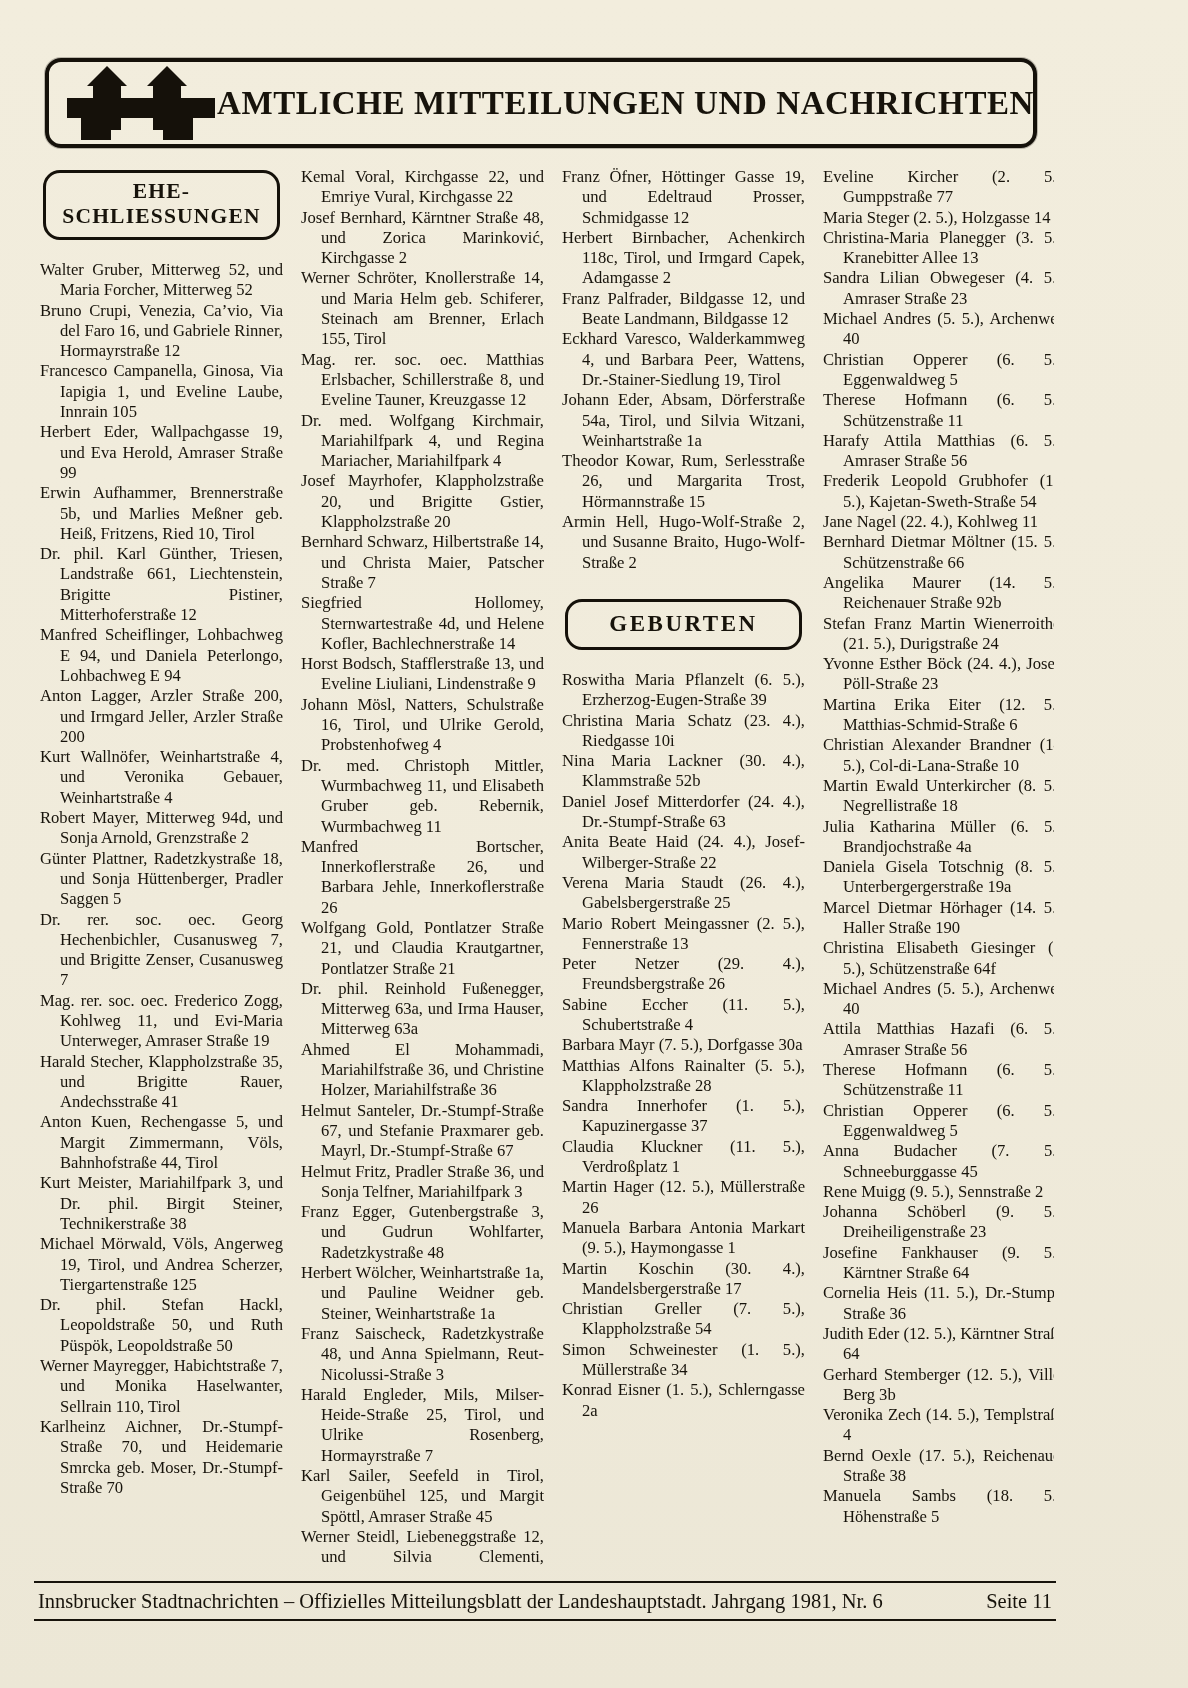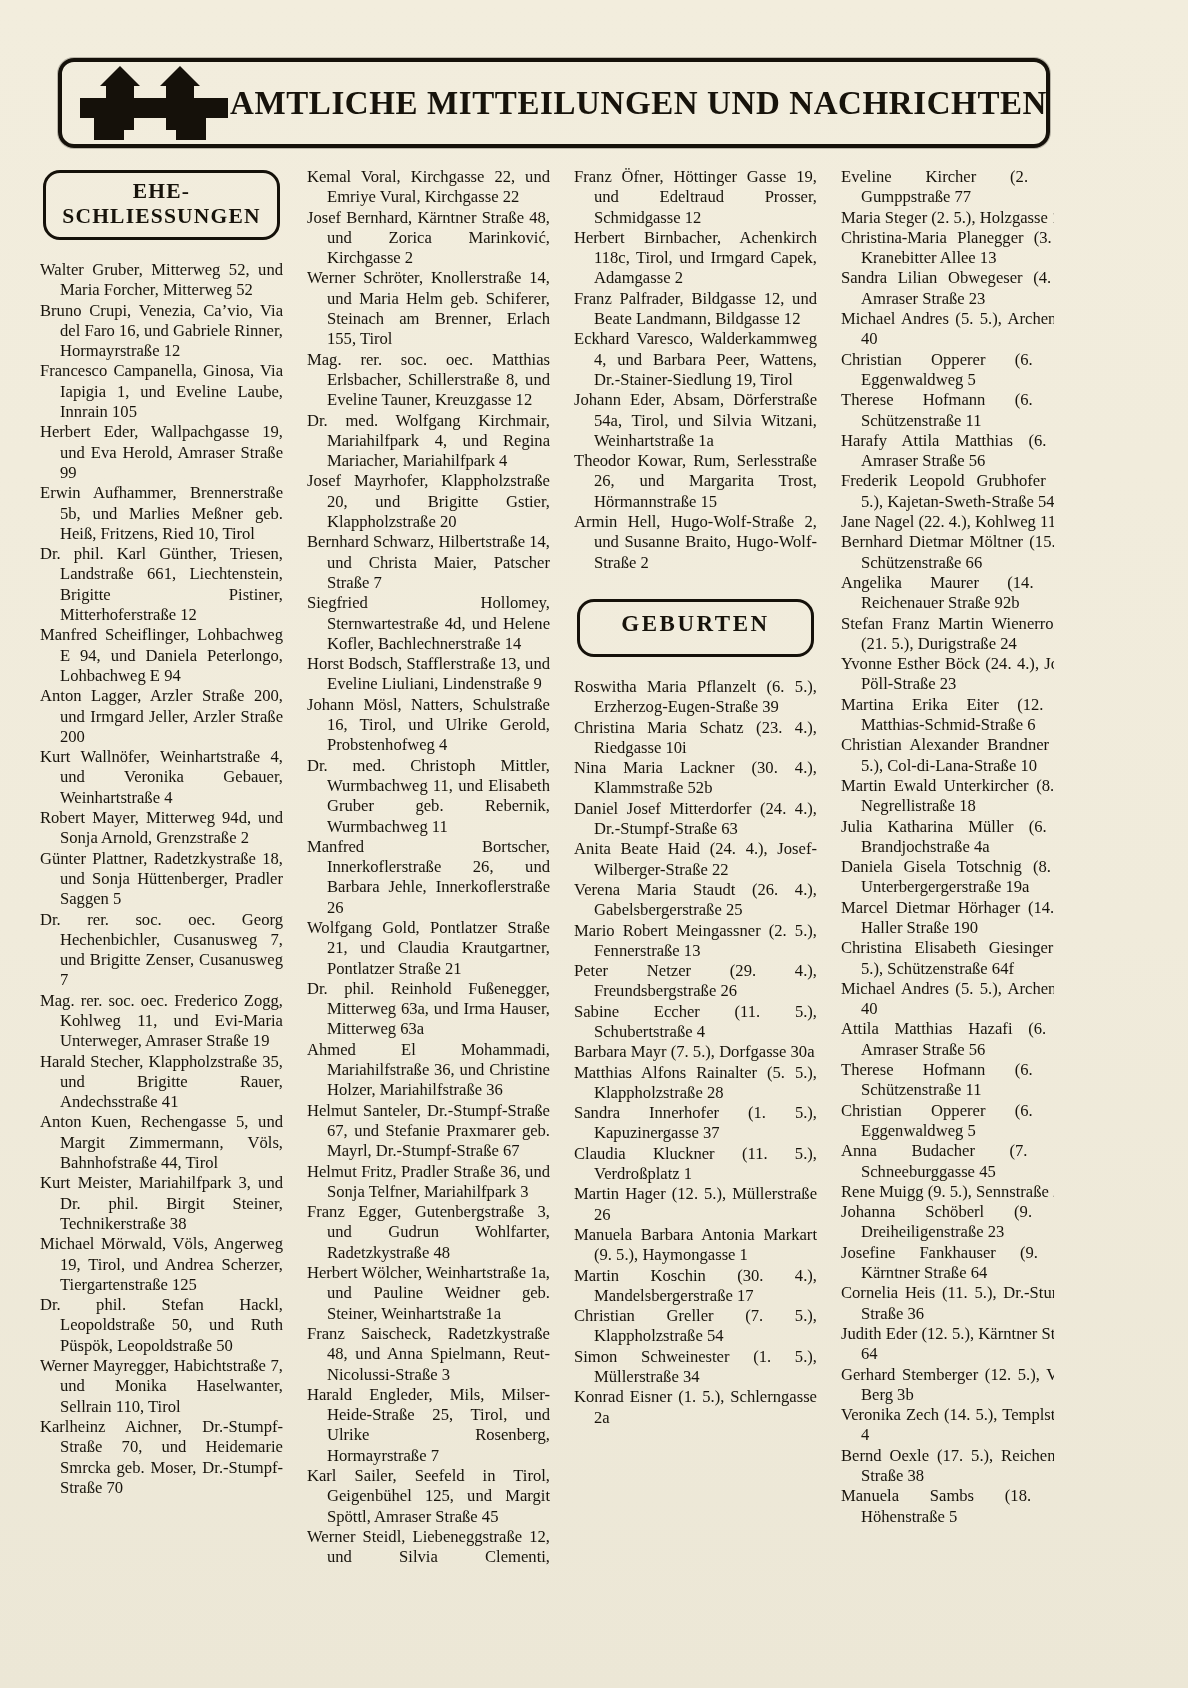--- a/index.html
+++ b/index.html
@@ -6,54 +6,54 @@
   .page{
     position:relative;
     width:1188px;height:1688px;
     background:linear-gradient(180deg,#f2eddd 0%,#f0ebdb 55%,#ece7d6 100%);
     font-family:"Liberation Serif","DejaVu Serif",serif;
     color:#17130b;
     overflow:hidden;
   }
   
   .masthead{
-    position:absolute;left:58px;top:58px;width:984px;height:82px;
+    position:absolute;left:45px;top:58px;width:984px;height:82px;
     border:4px solid #15110a;border-radius:16px;
     display:flex;align-items:center;
     box-shadow:0 0 0 1px rgba(21,17,10,.25);
   }
   .logo{flex:0 0 auto;margin-left:16px;display:flex;align-items:center;}
   .title{
     flex:1;text-align:center;
     font-size:33px;font-weight:bold;letter-spacing:.6px;
     padding-right:26px;white-space:nowrap;
   }
   
   .columns{
     position:absolute;left:40px;top:167px;width:1014px;height:1402px;
-    display:flex;gap:24px;overflow:hidden;
+    display:flex;gap:18px;overflow:hidden;
   }
   .col{flex:0 0 243px;width:243px;}
   .entry{
     margin:0;
     font-size:16.6px;line-height:20.3px;
     text-align:justify;
     text-indent:-20px;padding-left:20px;
   }
   .section-box{
     border:3.5px solid #15110a;border-radius:17px;
     text-align:center;
     padding:6px 4px 8px;
     margin:3px 3px 20px 3px;
   }
   .col .section-box:not(:first-child){margin-top:26px;}
   .section-line{
     font-weight:bold;font-size:21.5px;line-height:25px;letter-spacing:1.2px;
   }
-  .section-box.births{padding:9px 4px 18px;}
+  .section-box.births{padding:9px 4px 11px;}
   .section-box.births .section-line{font-size:23px;letter-spacing:2.5px;}
   
   .footer{position:absolute;left:34px;top:1581px;width:1022px;}
   .footer-rule{border:0;border-top:2px solid #17130b;margin:0;}
   .footer-row{
     display:flex;justify-content:space-between;align-items:baseline;
     padding:7px 4px 6px 4px;
     font-size:20.5px;
   }
 </style>
@@ -194,14 +194,22 @@
         <p class="entry">Josefine Fankhauser (9. 5.), Kärntner Straße 64</p>
         <p class="entry">Cornelia Heis (11. 5.), Dr.-Stumpf-Straße 36</p>
         <p class="entry">Judith Eder (12. 5.), Kärntner Straße 64</p>
         <p class="entry">Gerhard Stemberger (12. 5.), Viller Berg 3b</p>
         <p class="entry">Veronika Zech (14. 5.), Templstraße 4</p>
         <p class="entry">Bernd Oexle (17. 5.), Reichenauer Straße 38</p>
         <p class="entry">Manuela Sambs (18. 5.), Höhenstraße 5</p>
       </div>
     </div>
 
+  <div class="footer">
+    <hr class="footer-rule">
+    <div class="footer-row">
+      <span>Innsbrucker Stadtnachrichten – Offizielles Mitteilungsblatt der Landeshauptstadt. Jahrgang 1981, Nr. 6</span>
+      <span>Seite 11</span>
+    </div>
+    <hr class="footer-rule">
+  </div>
 
 </div>
 
 </body></html>

